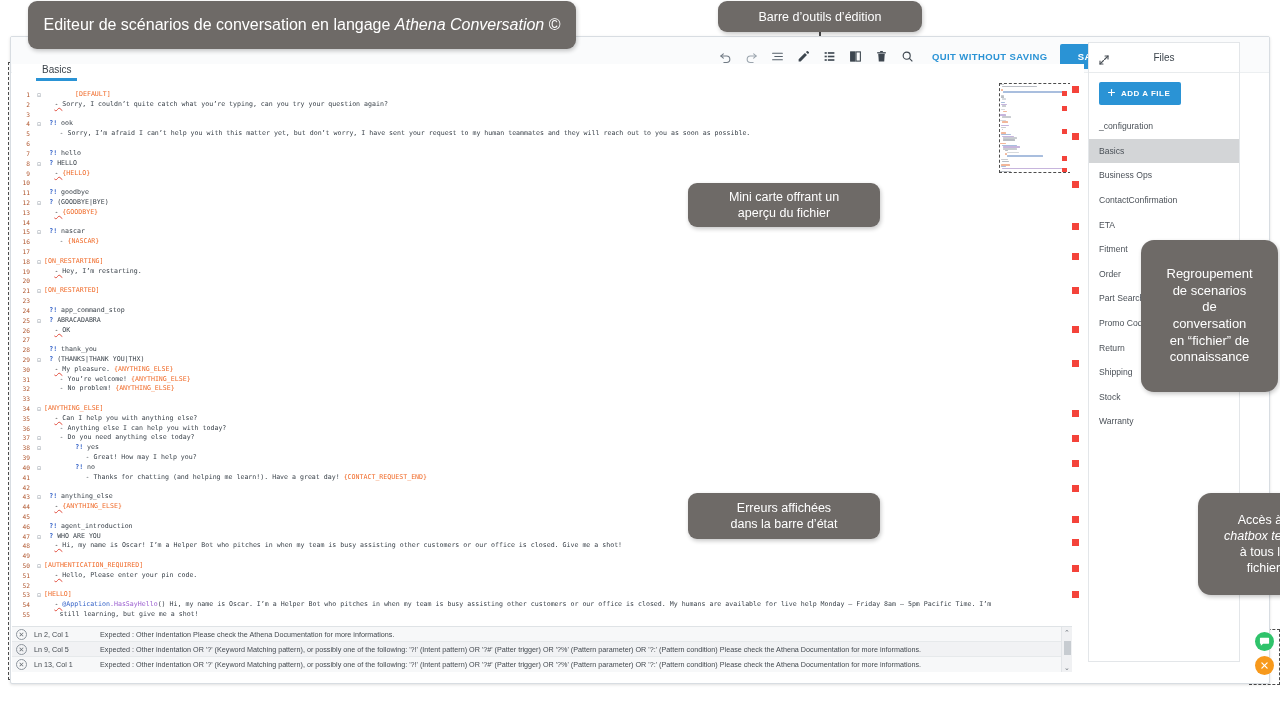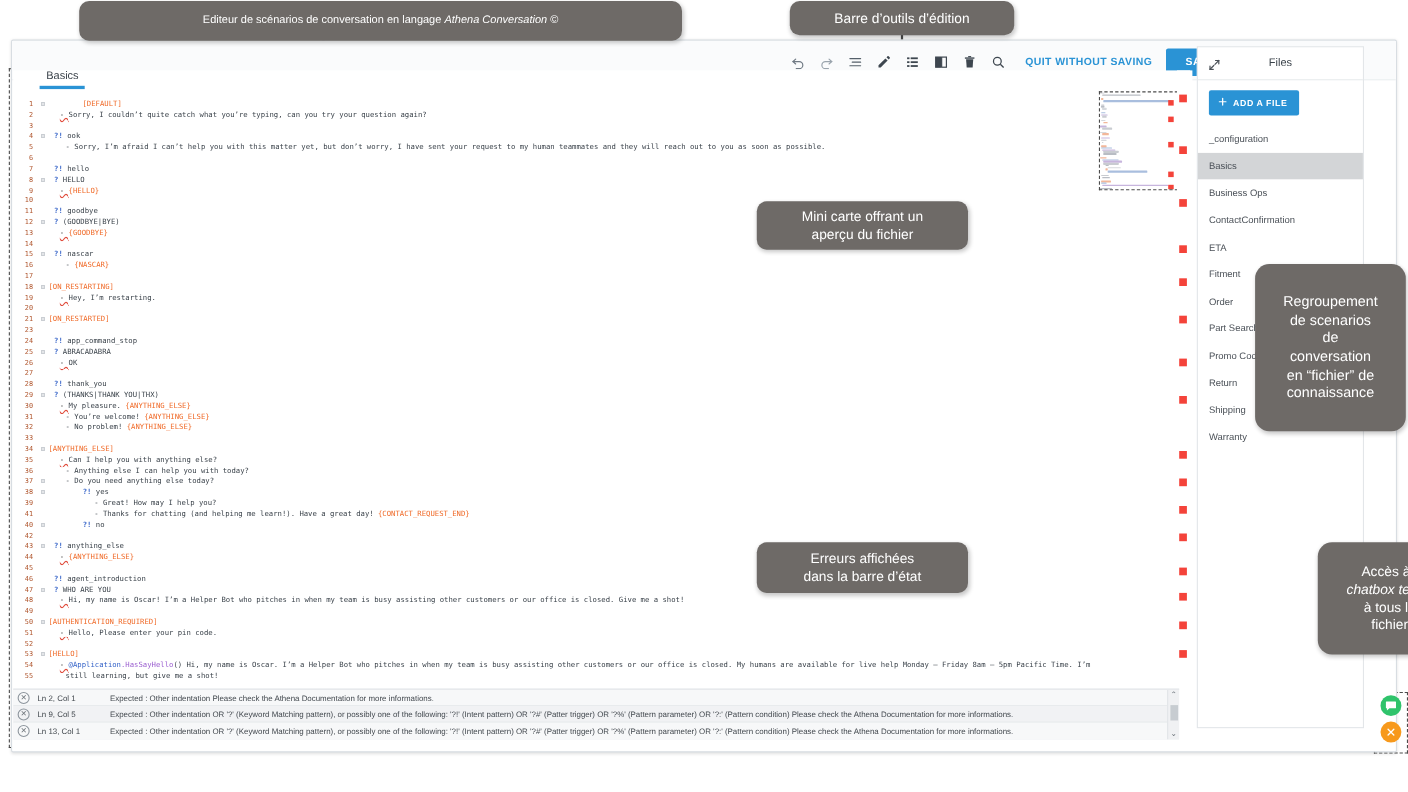--- a/index.html
+++ b/index.html
@@ -407,22 +407,22 @@
         <div class="code-line"><span class="ln">30</span><span class="fold"></span><span style="padding-left: 10.4px;"><span class="squig">- </span><span class="ctext">My pleasure. </span><span class="t-var">{ANYTHING_ELSE}</span></span></div>
         <div class="code-line"><span class="ln">31</span><span class="fold"></span><span style="padding-left: 15.6px;"><span class="ctext">- You’re welcome! </span><span class="t-var">{ANYTHING_ELSE}</span></span></div>
         <div class="code-line"><span class="ln">32</span><span class="fold"></span><span style="padding-left: 15.6px;"><span class="ctext">- No problem! </span><span class="t-var">{ANYTHING_ELSE}</span></span></div>
         <div class="code-line"><span class="ln">33</span><span class="fold"></span><span style="padding-left: 0px;"></span></div>
         <div class="code-line"><span class="ln">34</span><span class="fold">⊟</span><span style="padding-left: 0px;"><span class="t-sec">[ANYTHING_ELSE]</span></span></div>
         <div class="code-line"><span class="ln">35</span><span class="fold"></span><span style="padding-left: 10.4px;"><span class="squig">- </span><span class="ctext">Can I help you with anything else?</span></span></div>
         <div class="code-line"><span class="ln">36</span><span class="fold"></span><span style="padding-left: 15.6px;"><span class="ctext">- Anything else I can help you with today?</span></span></div>
         <div class="code-line"><span class="ln">37</span><span class="fold">⊟</span><span style="padding-left: 15.6px;"><span class="ctext">- Do you need anything else today?</span></span></div>
         <div class="code-line"><span class="ln">38</span><span class="fold">⊟</span><span style="padding-left: 31.2px;"><span class="t-kw">?! </span><span class="ctext">yes</span></span></div>
         <div class="code-line"><span class="ln">39</span><span class="fold"></span><span style="padding-left: 41.6px;"><span class="ctext">- Great! How may I help you?</span></span></div>
+        <div class="code-line"><span class="ln">40</span><span class="fold">⊟</span><span style="padding-left: 31.2px;"><span class="t-kw">?! </span><span class="ctext">no</span></span></div>
         <div class="code-line"><span class="ln">41</span><span class="fold"></span><span style="padding-left: 41.6px;"><span class="ctext">- Thanks for chatting (and helping me learn!). Have a great day! </span><span class="t-var">{CONTACT_REQUEST_END}</span></span></div>
-        <div class="code-line"><span class="ln">40</span><span class="fold">⊟</span><span style="padding-left: 31.2px;"><span class="t-kw">?! </span><span class="ctext">no</span></span></div>
         <div class="code-line"><span class="ln">42</span><span class="fold"></span><span style="padding-left: 0px;"></span></div>
         <div class="code-line"><span class="ln">43</span><span class="fold">⊟</span><span style="padding-left: 5.2px;"><span class="t-kw">?! </span><span class="ctext">anything_else</span></span></div>
         <div class="code-line"><span class="ln">44</span><span class="fold"></span><span style="padding-left: 10.4px;"><span class="squig">- </span><span class="t-var">{ANYTHING_ELSE}</span></span></div>
         <div class="code-line"><span class="ln">45</span><span class="fold"></span><span style="padding-left: 0px;"></span></div>
         <div class="code-line"><span class="ln">46</span><span class="fold"></span><span style="padding-left: 5.2px;"><span class="t-kw">?! </span><span class="ctext">agent_introduction</span></span></div>
         <div class="code-line"><span class="ln">47</span><span class="fold">⊟</span><span style="padding-left: 5.2px;"><span class="t-kw">? </span><span class="ctext">WHO ARE YOU</span></span></div>
         <div class="code-line"><span class="ln">48</span><span class="fold"></span><span style="padding-left: 10.4px;"><span class="squig">- </span><span class="ctext">Hi, my name is Oscar! I’m a Helper Bot who pitches in when my team is busy assisting other customers or our office is closed. Give me a shot!</span></span></div>
         <div class="code-line"><span class="ln">49</span><span class="fold"></span><span style="padding-left: 0px;"></span></div>
         <div class="code-line"><span class="ln">50</span><span class="fold">⊟</span><span style="padding-left: 0px;"><span class="t-sec">[AUTHENTICATION_REQUIRED]</span></span></div>
         <div class="code-line"><span class="ln">51</span><span class="fold"></span><span style="padding-left: 10.4px;"><span class="squig">- </span><span class="ctext">Hello, Please enter your pin code.</span></span></div>
@@ -563,39 +563,40 @@
         <div class="file-item active">Basics</div>
         <div class="file-item">Business Ops</div>
         <div class="file-item">ContactConfirmation</div>
         <div class="file-item">ETA</div>
         <div class="file-item">Fitment</div>
         <div class="file-item">Order</div>
         <div class="file-item">Part Search</div>
         <div class="file-item">Promo Code</div>
         <div class="file-item">Return</div>
         <div class="file-item">Shipping</div>
+        <div class="file-item">Stock</div>
         <div class="file-item">Warranty</div>
       </div>
   </div>
 
   <div class="fab-wrap">
     <div class="fab chat">
       <svg width="11" height="11" viewBox="0 0 24 24" fill="#fff">
         <path d="M3 4 h18 a1 1 0 0 1 1 1 v11 a1 1 0 0 1 -1 1 H9 l-5 4.5 V17 H3 a1 1 0 0 1 -1 -1 V5 a1 1 0 0 1 1 -1 z"></path>
       </svg>
     </div>
     <div class="fab close">
       <svg width="9" height="9" viewBox="0 0 24 24" stroke="#fff" stroke-width="3.2" stroke-linecap="round">
           <path d="M5 5 L19 19"></path>
           <path d="M19 5 L5 19"></path>
         </svg>
     </div>
   </div>
 
-  <div class="callout" style="left:28px; top:1px; width:548px; height:36px; font-size:10px;margin-left:44px;">
+  <div class="callout" style="left:28px; top:1px; width:548px; height:48px; font-size:16px;">
     <span>
       <span>Editeur de scénarios de conversation en langage </span><i>Athena Conversation </i><span>©</span>
     </span>
   </div>
 
   <div class="callout" style="left:718px; top:1px; width:204px; height:31px; font-size:12.5px;">
     <span>Barre d’outils d’édition</span>
   </div>
 
   <div class="callout" style="left:688px; top:183px; width:192px; height:44px; font-size:12.5px; flex-direction:column;">

